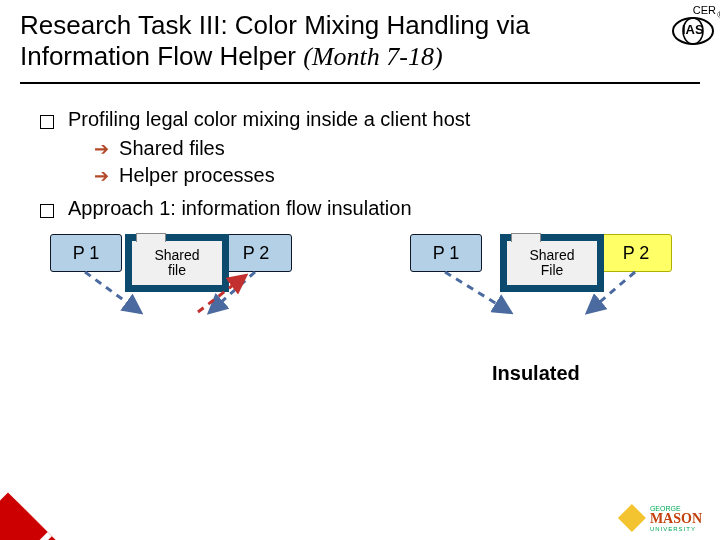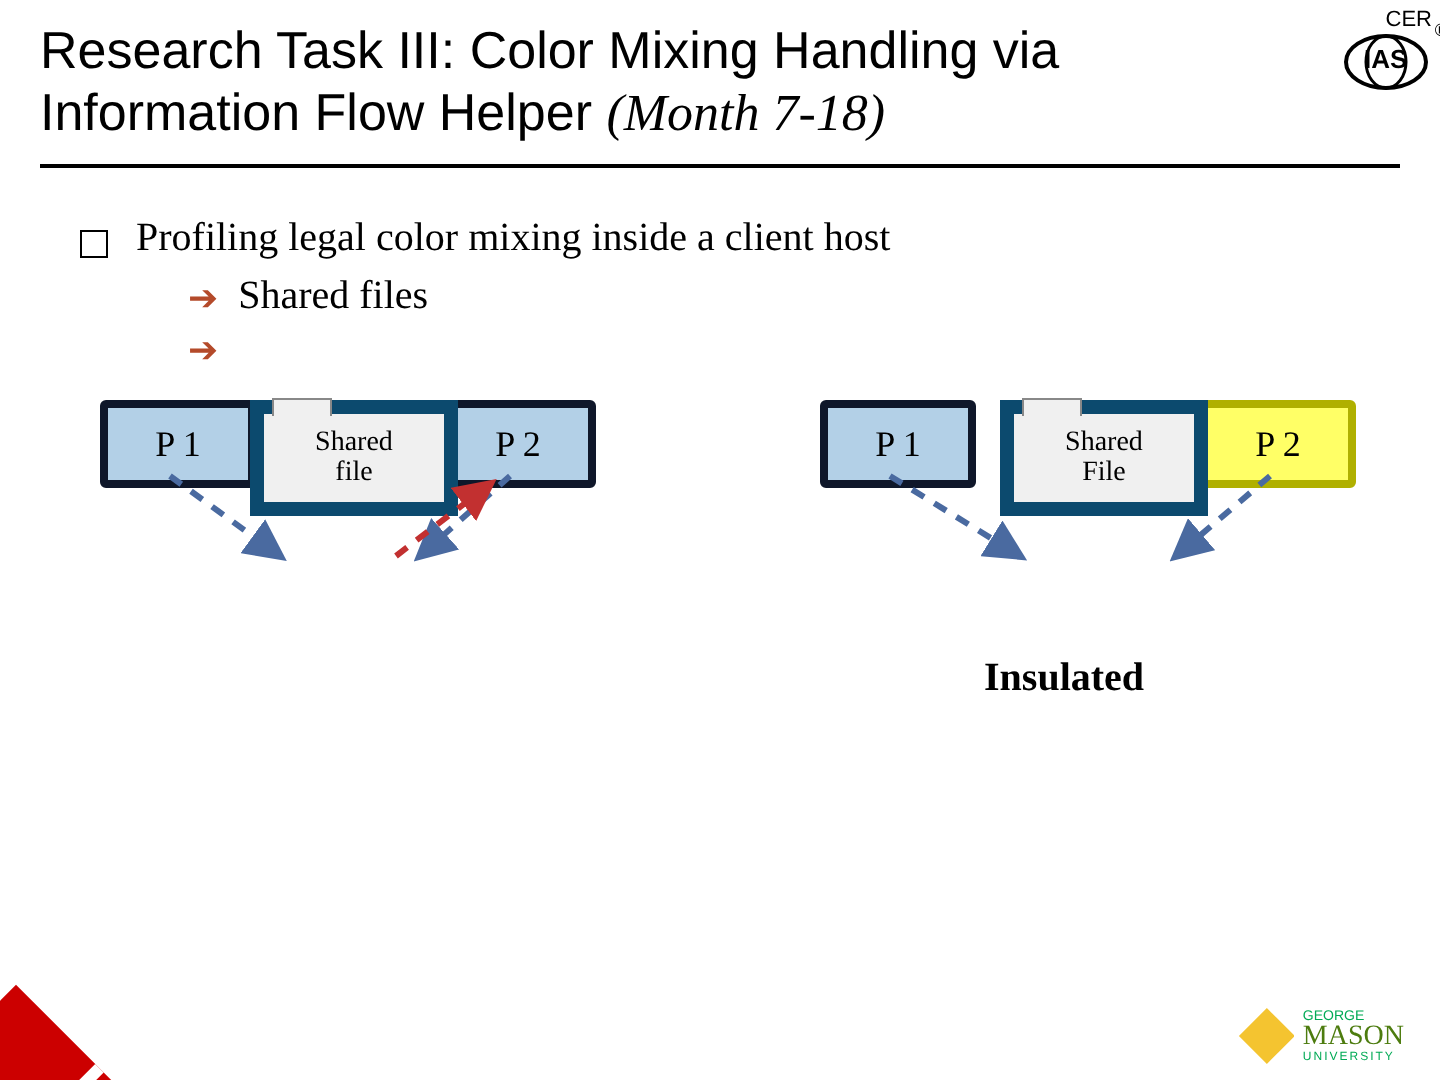--- a/index.html
+++ b/index.html
@@ -31,21 +31,20 @@
   }
   .logo-top {
     position: absolute;
     top: 4px;
     right: 4px;
     text-align: right;
   }
   .content {
     padding: 14px 30px 0 40px;
     font-size: 20px;
-    font-family: Liberation Serif, serif;
   }
   .bullet-row {
     display: flex;
     align-items: flex-start;
     margin: 10px 0 6px 0;
   }
   .sq {
     width: 12px;
     height: 12px;
     border: 1px solid #000;
@@ -67,21 +66,21 @@
   .diagram {
     position: relative;
     height: 170px;
     margin-top: 14px;
   }
   .pbox {
     position: absolute;
     width: 70px;
     height: 36px;
     background: #b3d0e7;
-    border: 4px solid #0f172a;
+    border: 1px solid #0f172a;
     border-radius: 3px;
     display: flex;
     align-items: center;
     justify-content: center;
     font-size: 18px;
   }
   .ybox { background: #ffff66; border-color: #b0b000; }
   .folder {
     position: absolute;
     width: 90px;
@@ -174,22 +173,27 @@
   <div class="bullet-row">
     <div class="sq"></div>
     <div>Profiling legal color mixing inside a client host</div>
   </div>
   <div class="sub">
     <span class="arrow-bullet">➔</span>
     <span>Shared files</span>
   </div>
   <div class="sub">
     <span class="arrow-bullet">➔</span>
-  </div>
-
+    <span>Helper processes</span>
+  </div>
+
+  <div class="bullet-row">
+    <div class="sq"></div>
+    <div>Approach 1: information flow insulation</div>
+  </div>
 
   <div class="diagram">
     <div class="pbox" style="left:10px;top:0">P 1</div>
     <div class="pbox" style="left:180px;top:0">P 2</div>
     <div class="folder" style="left:85px;top:72; white-space:pre-line">Shared
 file</div>
 
     <div class="pbox" style="left:370px;top:0">P 1</div>
     <div class="pbox ybox" style="left:560px;top:0">P 2</div>
     <div class="folder" style="left:460px;top:72; white-space:pre-line">Shared
@@ -217,17 +221,17 @@
 
 </div>
 
 <div class="corner-stripe"></div>
 
 <div class="footer-logos">
   <div class="mason">
     <div class="m-icon"></div>
     <div style="line-height:1">
       <div style="font-size:7px;color:#0a5">GEORGE</div>
-      <div style="font-size:14px;font-weight:normal;color:#4d7c0f;font-family:serif">MASON</div>
+      <div style="font-size:14px;font-weight:bold;color:#c2410c;font-family:serif">MASON</div>
       <div style="font-size:6px;color:#0a5;letter-spacing:1px">UNIVERSITY</div>
     </div>
   </div>
 </div>
 
 </body></html>

